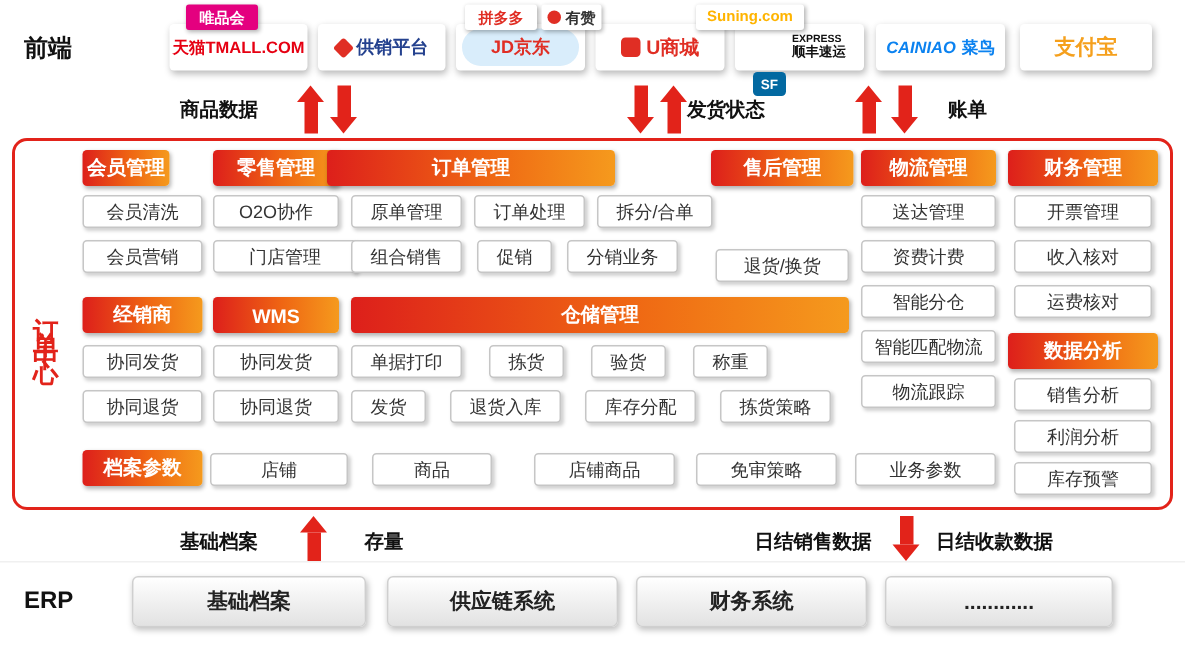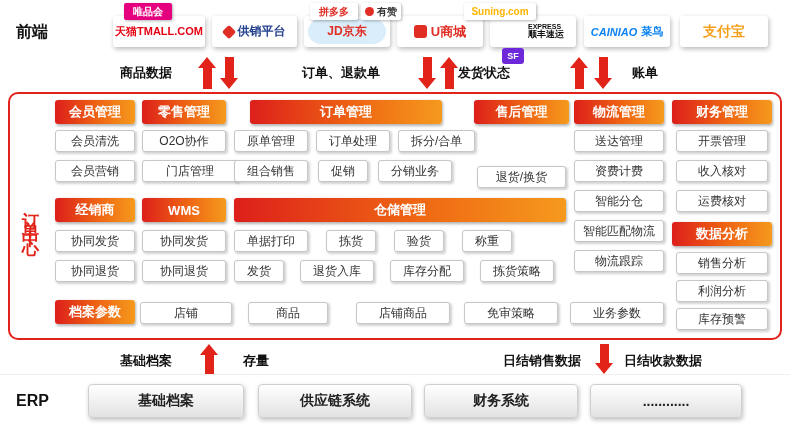--- a/index.html
+++ b/index.html
@@ -13,21 +13,21 @@
   .logo-box { position:absolute; top:16px; height:31px; background:#fff; border-radius:3px;
               box-shadow:1px 2px 5px rgba(0,0,0,.28); display:flex; align-items:center;
               justify-content:center; gap:4px; z-index:1; }
   .tab { position:absolute; top:3px; height:17px; display:flex; align-items:center; justify-content:center;
          font-size:10px; font-weight:bold; background:#fff; box-shadow:1px 1px 3px rgba(0,0,0,.3);
          padding:0 5px; border-radius:2px; z-index:2; white-space:nowrap; }
   .gx-diamond { width:10px; height:10px; background:#e02e24; transform:rotate(45deg); border-radius:2px; flex:none; }
   .jd-pill { width:78px; height:25px; border-radius:13px; background:#d9edfb; display:flex; align-items:center; justify-content:center; }
   .umall-bag { width:13px; height:13px; background:#e02e24; border-radius:3px; flex:none; }
   .yz-dot { width:9px; height:9px; background:#e02e24; border-radius:50%; margin-right:3px; flex:none; }
-  .sf-badge { width:22px; height:16px; background:#6d28d9; border-radius:3px; color:#fff; font-size:9px;
+  .sf-badge { width:22px; height:16px; background:#0369a1; border-radius:3px; color:#fff; font-size:9px;
               font-weight:bold; display:flex; align-items:center; justify-content:center; flex:none;margin-top:48px; }
   .sf-text { display:flex; flex-direction:column; line-height:1.1; color:#111; font-weight:bold; }
 
   
   .arr { position:absolute; width:18px; display:flex; flex-direction:column; align-items:center; }
   .arr i { display:block; }
   .head-up { width:0; height:0; border-left:9px solid transparent; border-right:9px solid transparent; border-bottom:11px solid #e2231a; }
   .head-down { width:0; height:0; border-left:9px solid transparent; border-right:9px solid transparent; border-top:11px solid #e2231a; }
   .stem { width:9px; background:#e2231a; flex:1; }
 
@@ -100,21 +100,20 @@
   <div class="flow-label" style="left:120px;top:64px">商品数据</div>
   <span class="arr" style="left:198px;top:57px;height:32px">
       <i class="head-up"></i>
       <i class="stem"></i>
     </span>
   <span class="arr" style="left:220px;top:57px;height:32px">
       <i class="stem"></i>
       <i class="head-down"></i>
     </span>
 
-  <div class="flow-label" style="left:302px;top:64px">订单、退款单</div>
   <span class="arr" style="left:418px;top:57px;height:32px">
       <i class="stem"></i>
       <i class="head-down"></i>
     </span>
   <span class="arr" style="left:440px;top:57px;height:32px">
       <i class="head-up"></i>
       <i class="stem"></i>
     </span>
 
   <div class="flow-label" style="left:458px;top:64px">发货状态</div>
@@ -124,29 +123,29 @@
     </span>
   <span class="arr" style="left:594px;top:57px;height:32px">
       <i class="stem"></i>
       <i class="head-down"></i>
     </span>
   <div class="flow-label" style="left:632px;top:64px">账单</div>
 
   <div class="panel">
     <div class="vtitle">订单中心</div>
 
-    <div class="mh" style="left:45px;top:6px;width:80px;height:24px">会员管理</div>
+    <div class="mh" style="left:45px;top:6px;width:58px;height:24px">会员管理</div>
     <div class="btn" style="left:45px;top:36px;width:80px;height:22px">会员清洗</div>
     <div class="btn" style="left:45px;top:66px;width:80px;height:22px">会员营销</div>
 
     <div class="mh" style="left:132px;top:6px;width:84px;height:24px">零售管理</div>
     <div class="btn" style="left:132px;top:36px;width:84px;height:22px">O2O协作</div>
     <div class="btn" style="left:132px;top:66px;width:96px;height:22px">门店管理</div>
 
-    <div class="mh" style="left:240px;top:6px;width:192px;height:24px">订单管理</div>
+    <div class="mh" style="left:208px;top:6px;width:192px;height:24px">订单管理</div>
     <div class="btn-row" style="left:224px;top:36px;width:232px;gap:8px">
       <div class="btn">原单管理</div>
       <div class="btn">订单处理</div>
       <div class="btn">拆分/合单</div>
     </div>
     <div class="btn-row" style="left:224px;top:66px;width:232px;gap:10px">
       <div class="btn">组合销售</div>
       <div class="btn">促销</div>
       <div class="btn">分销业务</div>
     </div>

